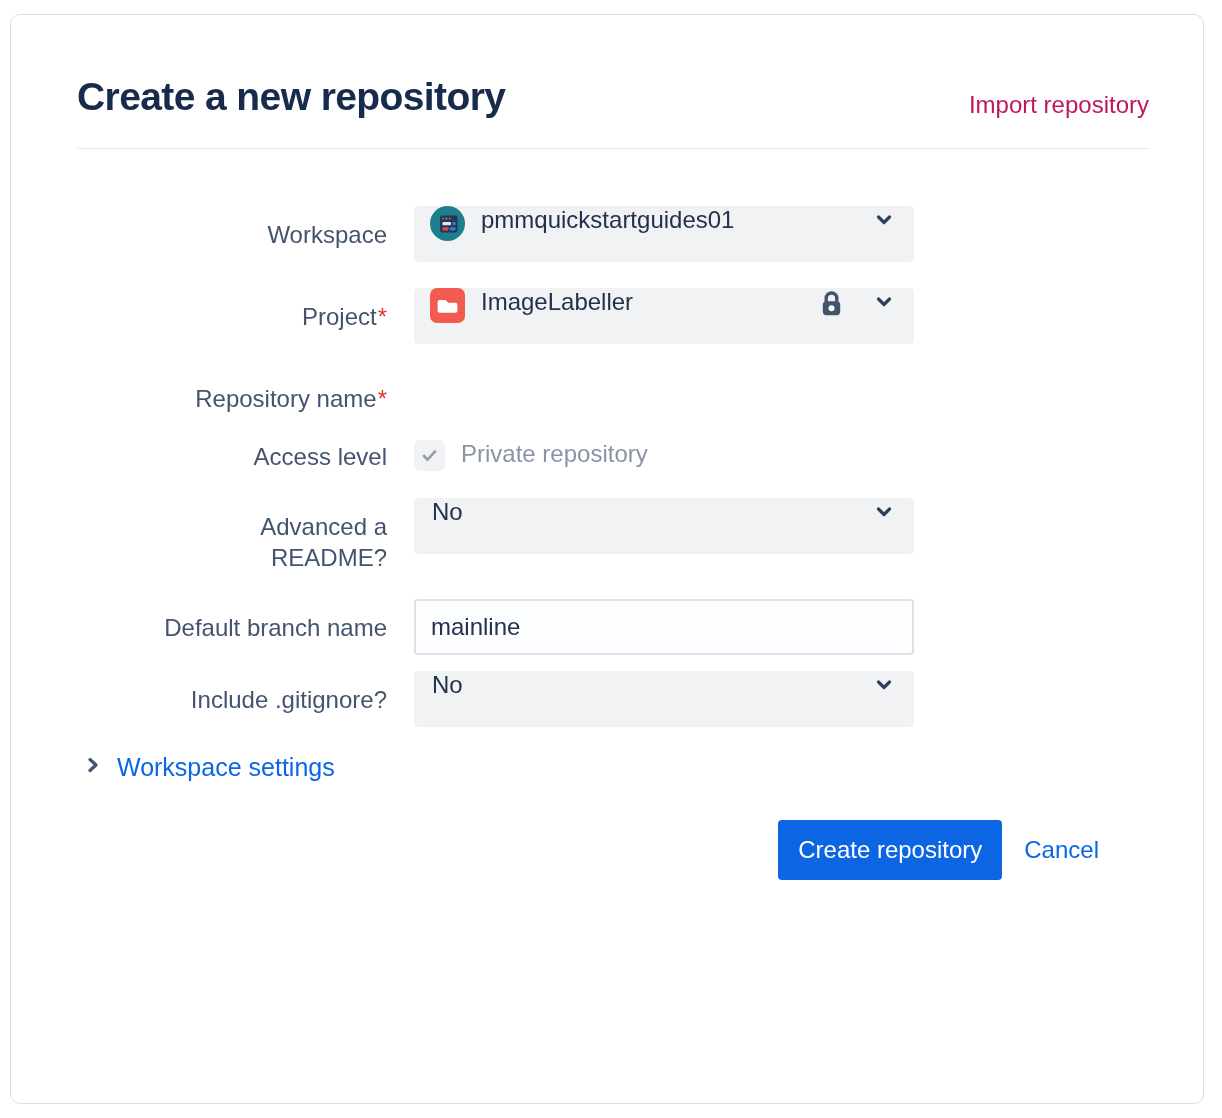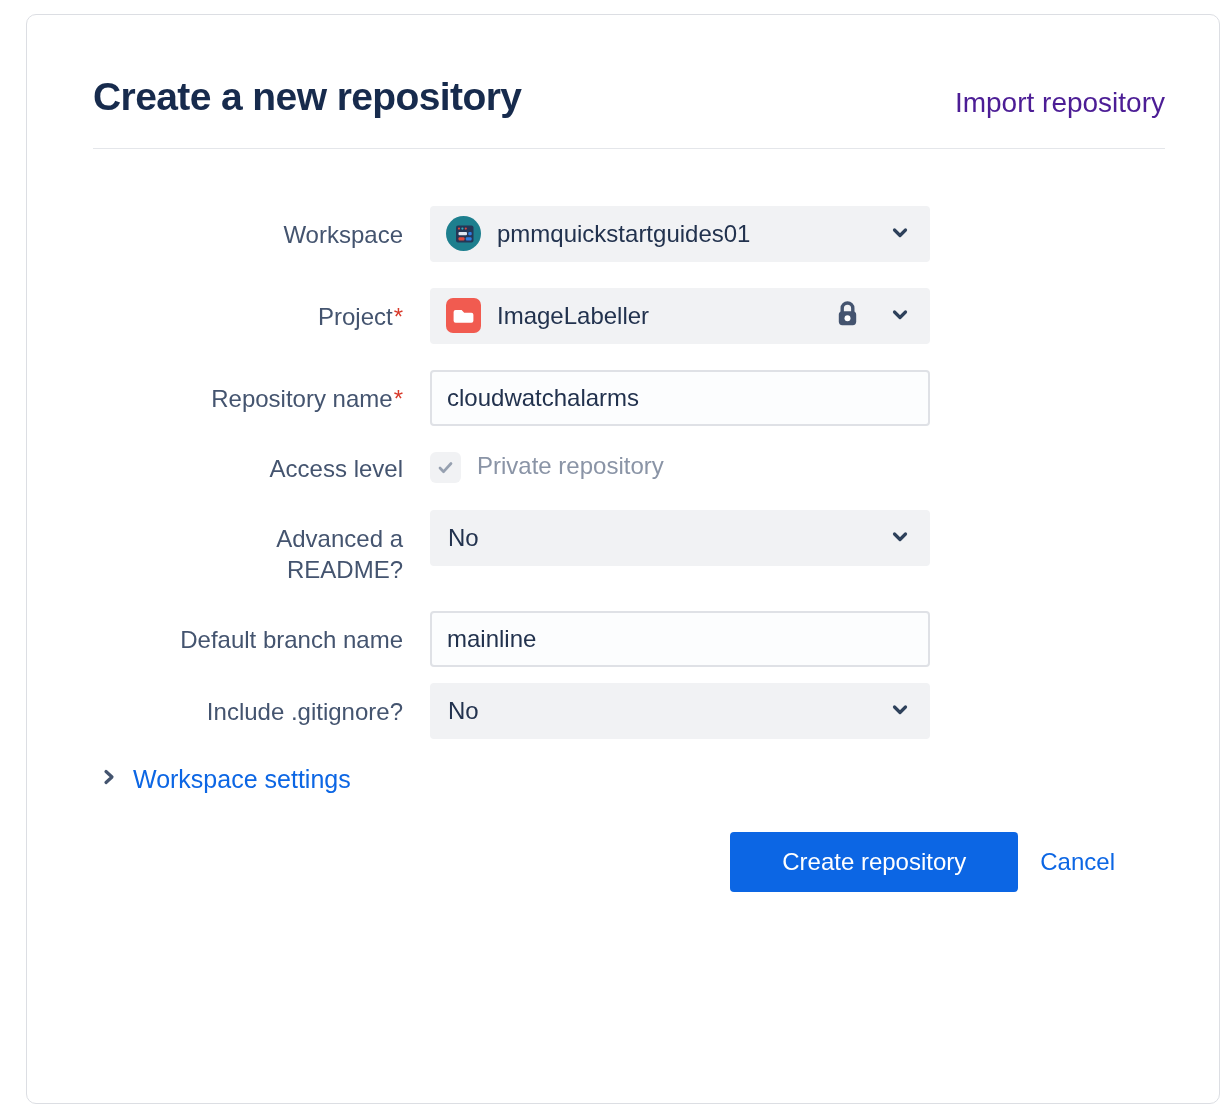--- a/index.html
+++ b/index.html
@@ -5,43 +5,43 @@
   * { box-sizing: border-box; }
   html, body {
     margin: 0; padding: 0;
     width: 1222px; height: 1118px;
     background: #ffffff;
     font-family: "Liberation Sans", sans-serif;
     overflow: hidden;
   }
   .card {
     position: absolute;
-    left: 26px; top: 14px;
+    left: 10px; top: 14px;
     width: 1194px; height: 1090px;
     background: #ffffff;
     border: 1px solid #dcdee3;
     border-radius: 10px;
     padding: 60px 54px 0 66px;
   }
   .card-header {
     display: flex;
     justify-content: space-between;
     align-items: flex-end;
   }
   .page-title {
     margin: 0;
     font-size: 39px;
     font-weight: 700;
     letter-spacing: -0.6px;
     color: #172B4D;
     line-height: 1.15;
   }
   .import-link {
-    font-size: 28px;
-    color: #4c1d95;
+    font-size: 24px;
+    color: #be185d;
     text-decoration: none;
     margin-bottom: 1px;
     cursor: pointer;
   }
   .divider {
     height: 1px;
     background: #e4e6ea;
     margin-top: 28px;
   }
   .form { margin-top: 57px; }
@@ -59,21 +59,21 @@
     flex-shrink: 0;
   }
   .row-label.no-pad { padding-top: 1px; }
   .required { color: #D83A2B; margin-left: 1px; }
   .control { width: 500px; }
   .select {
     width: 500px; height: 56px;
     background: #F1F2F4;
     border-radius: 4px;
     display: flex;
-    align-items: center;
+    align-items: flex-start;
     padding: 0 17px 0 16px;
     cursor: pointer;
   }
   .select .value {
     flex: 1;
     font-size: 24px;
     color: #22324E;
     margin-left: 16px;
     white-space: nowrap;
     overflow: hidden;
@@ -129,21 +129,21 @@
   }
   .footer {
     display: flex;
     justify-content: flex-end;
     align-items: center;
     margin-top: 38px;
     padding-right: 50px;
   }
   .btn-primary {
     height: 60px;
-    padding: 0 52px;
+    padding: 0 20px;
     background: #0C66E4;
     color: #ffffff;
     font-size: 24px;
     font-family: "Liberation Sans", sans-serif;
     border: none;
     border-radius: 4px;
     cursor: pointer;
   }
   .btn-link {
     margin-left: 22px;
@@ -221,23 +221,20 @@
             <svg width="26" height="26" viewBox="0 0 26 26">
                 <path d="M7.5 11l5.5 5.5L18.5 11" fill="none" stroke="#2E415B" stroke-width="3.2" stroke-linecap="round" stroke-linejoin="round"></path>
               </svg>
           </span>
         </div>
       </div>
     </div>
 
     <div class="row">
       <div class="row-label"><span>Repository name</span><span class="required">*</span></div>
-      <div class="control">
-        <input type="text" class="textfield" value="cloudwatchalarms" style="">
-      </div>
     </div>
 
     <div class="row">
       <div class="row-label no-pad"><span>Access level</span></div>
       <div class="control" style="width:720px;">
         <div class="checkbox-line">
           <span class="checkbox">
             <svg width="21" height="21" viewBox="0 0 21 21">
                 <path d="M5 11l3.6 3.7L16 6.5" fill="none" stroke="#96A0B0" stroke-width="2.7" stroke-linecap="round" stroke-linejoin="round"></path>
               </svg>

